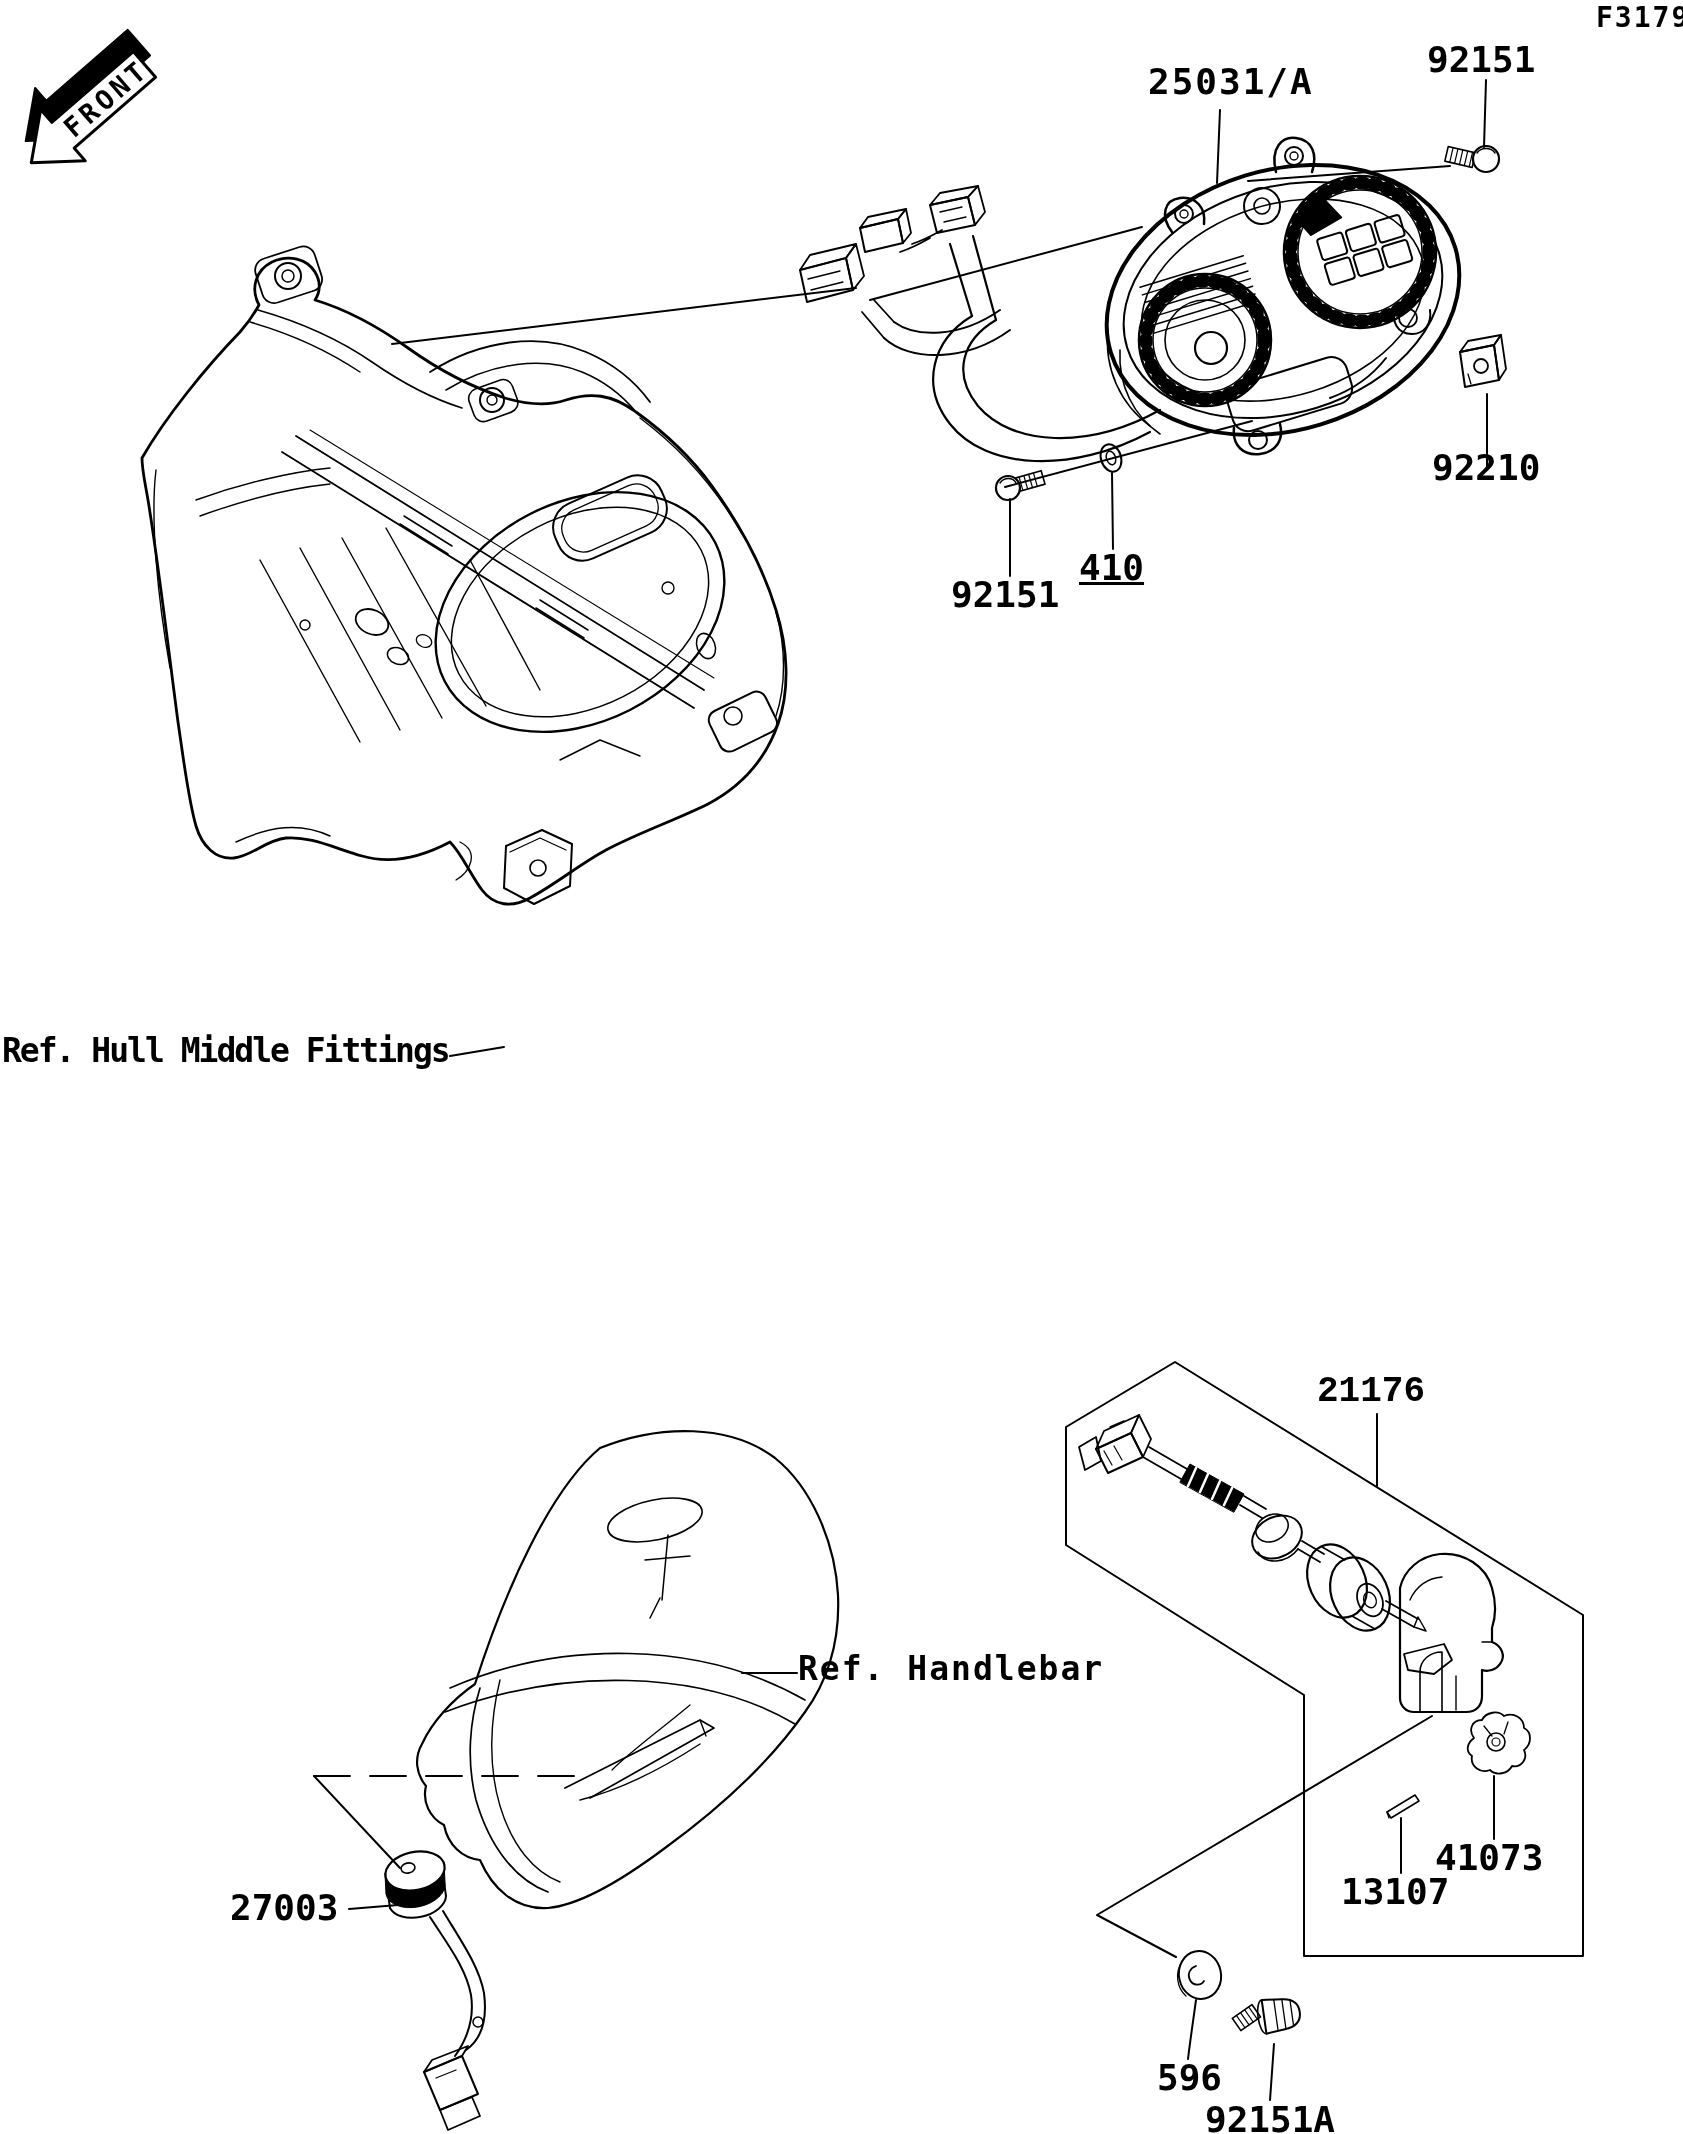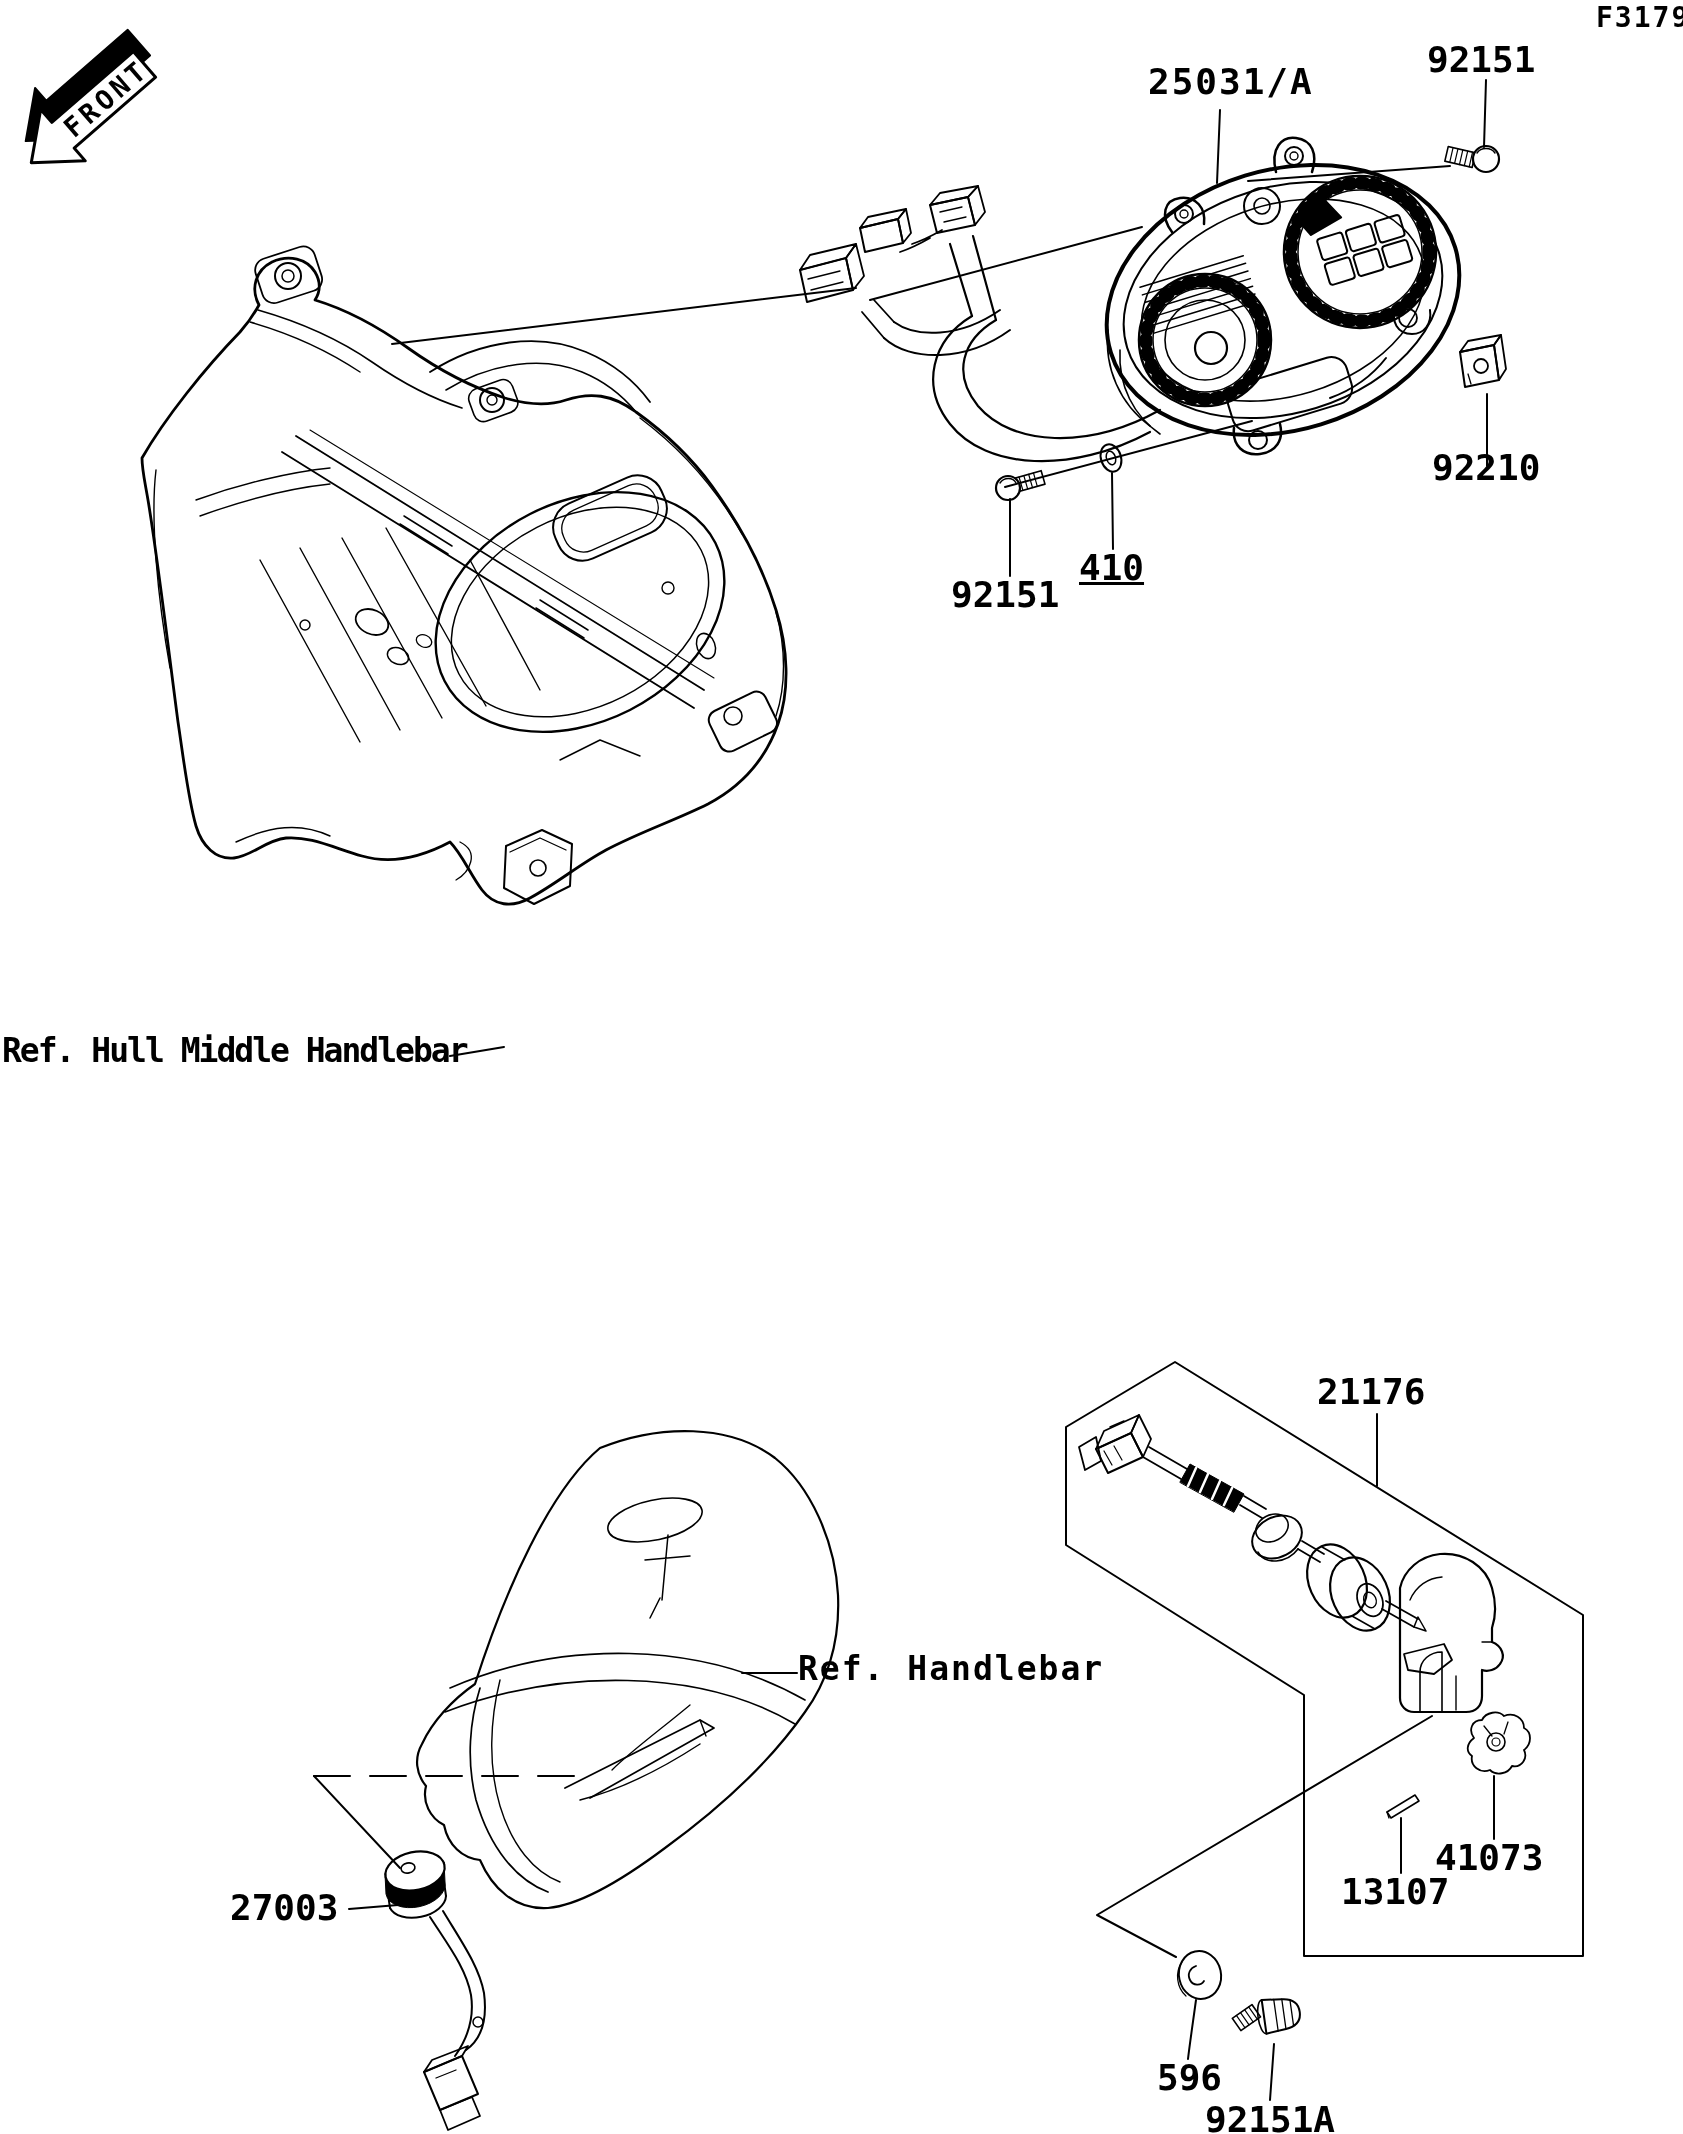--- a/index.html
+++ b/index.html
@@ -9,21 +9,21 @@
   .lbl{position:absolute;color:#000;font-weight:700;font-size:36px;line-height:1;
        white-space:nowrap;letter-spacing:0;}
   .lbl.small{font-size:33px;}
   .t-f3179{left:1596px;top:4px;font-size:28px;letter-spacing:2px;}
   .t-92151top{left:1427px;top:42px;}
   .t-25031a{left:1148px;top:64px;letter-spacing:2px;}
   .t-92210{left:1432px;top:450px;}
   .t-410{left:1079px;top:550px;text-decoration:underline;}
   .t-92151b{left:951px;top:577px;}
   .t-refhull{left:2px;top:1034px;letter-spacing:-2px;}
-  .t-21176{left:1317px;top:1374px;}
+  .t-21176{left:1317px;top:1374px;font-family:Liberation Mono, monospace;}
   .t-refhandlebar{left:798px;top:1652px;letter-spacing:2px;}
   .t-41073{left:1435px;top:1840px;text-align:right;}
   .t-13107{left:1341px;top:1874px;}
   .t-27003{left:230px;top:1890px;}
   .t-411{left:1157px;top:2060px;}
   .t-92151a{left:1205px;top:2102px;}
 </style>
 </head>
 <body>
 
@@ -309,21 +309,21 @@
     <line x1="314" y1="1776" x2="400" y2="1868"></line>
   </g>
 </svg>
 
   <div class="lbl t-f3179">F3179</div>
   <div class="lbl t-92151top">92151</div>
   <div class="lbl t-25031a">25031/A</div>
   <div class="lbl t-92210">92210</div>
   <div class="lbl t-410">410</div>
   <div class="lbl t-92151b">92151</div>
-  <div class="lbl small t-refhull">Ref. Hull Middle Handlebar</div>
+  <div class="lbl small t-refhull">Ref. Hull Middle Fittings</div>
   <div class="lbl t-21176">21176</div>
   <div class="lbl small t-refhandlebar">Ref. Handlebar</div>
   <div class="lbl t-41073">41073</div>
   <div class="lbl t-13107">13107</div>
   <div class="lbl t-27003">27003</div>
   <div class="lbl t-411">596</div>
   <div class="lbl t-92151a">92151A</div>
 </div>
 
 </body></html>

